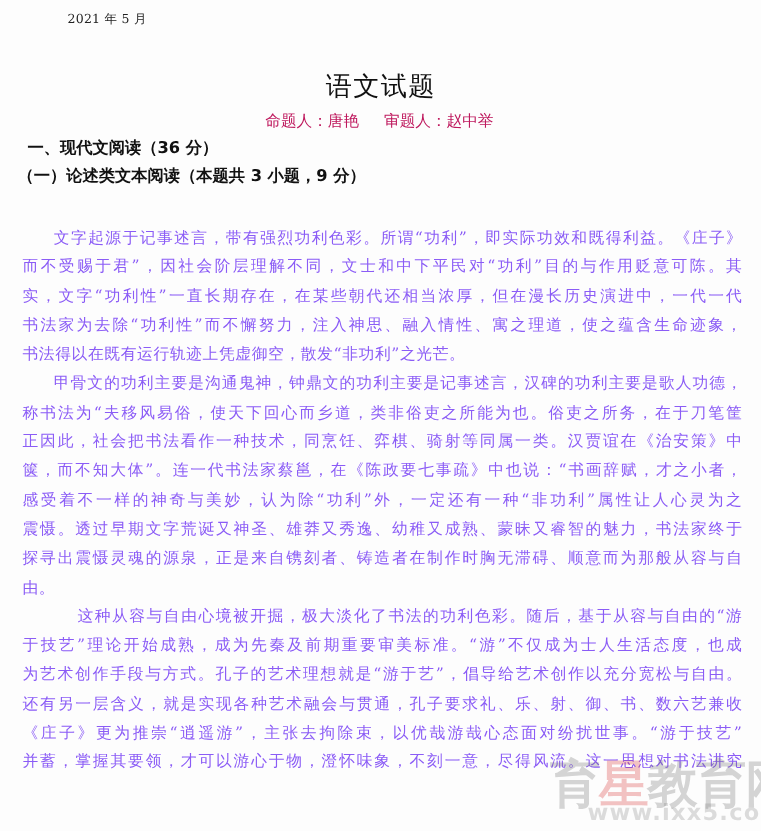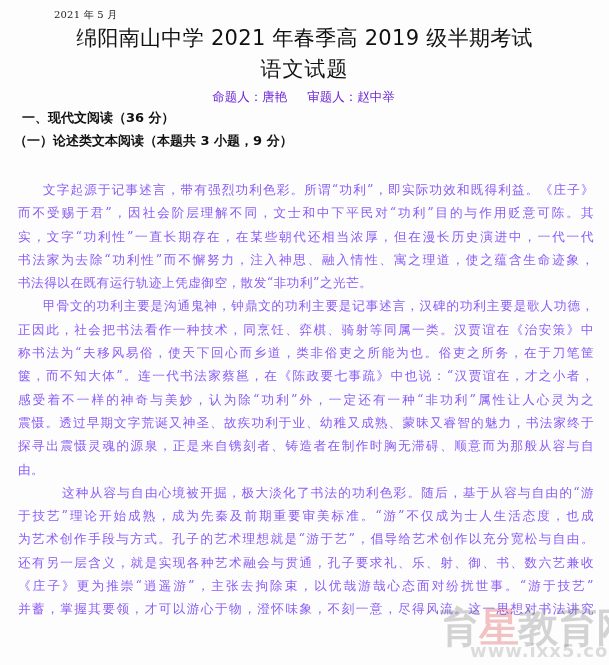--- a/index.html
+++ b/index.html
@@ -54,21 +54,21 @@
     color: #111;
     letter-spacing: 1px;
   }
   .authors {
     position: absolute;
     left: 0;
     width: 607px;
     text-align: center;
     top: 89px;
     font-size: 12.5px;
-    color: #6d28d9;
+    color: #be185d;
     white-space: nowrap;
   }
   .authors .gap { display: inline-block; width: 20px; }
   .section {
     position: absolute;
     left: 22px;
     top: 109px;
     font-family: "DejaVu Sans", "Liberation Sans", sans-serif;
     font-size: 13px;
     font-weight: bold;
@@ -144,45 +144,44 @@
     letter-spacing: 1px;
   }
 </style>
 </head>
 <body>
 
 <div class="page">
 
   <div class="date">2021 年 5 月</div>
 
-  <div class="title">绵阳南山中学 2021 年春季高 2019 级半期考试</div>
 
   <div class="subtitle">语文试题</div>
 
   <div class="authors">
     <span>命题人：唐艳</span><span class="gap"></span><span>审题人：赵中举</span>
   </div>
 
   <div class="section">一、现代文阅读（36 分）</div>
 
   <div class="subsection">（一）论述类文本阅读（本题共 3 小题，9 分）</div>
 
 
   <div class="body">
     <div class="line indent">文字起源于记事述言，带有强烈功利色彩。所谓“功利”，即实际功效和既得利益。《庄子》</div>
     <div class="line">而不受赐于君”，因社会阶层理解不同，文士和中下平民对“功利”目的与作用贬意可陈。其</div>
     <div class="line">实，文字“功利性”一直长期存在，在某些朝代还相当浓厚，但在漫长历史演进中，一代一代</div>
     <div class="line">书法家为去除“功利性”而不懈努力，注入神思、融入情性、寓之理道，使之蕴含生命迹象，</div>
     <div class="line last">书法得以在既有运行轨迹上凭虚御空，散发“非功利”之光芒。</div>
     <div class="line indent">甲骨文的功利主要是沟通鬼神，钟鼎文的功利主要是记事述言，汉碑的功利主要是歌人功德，</div>
+    <div class="line">称书法为“夫移风易俗，使天下回心而乡道，类非俗吏之所能为也。俗吏之所务，在于刀笔筐</div>
     <div class="line">正因此，社会把书法看作一种技术，同烹饪、弈棋、骑射等同属一类。汉贾谊在《治安策》中</div>
-    <div class="line">称书法为“夫移风易俗，使天下回心而乡道，类非俗吏之所能为也。俗吏之所务，在于刀笔筐</div>
-    <div class="line">箧，而不知大体”。连一代书法家蔡邕，在《陈政要七事疏》中也说：“汉贾谊在，才之小者，</div>
+    <div class="line">箧，而不知大体”。连一代书法家蔡邕，在《陈政要七事疏》中也说：“书画辞赋，才之小者，</div>
     <div class="line">感受着不一样的神奇与美妙，认为除“功利”外，一定还有一种“非功利”属性让人心灵为之</div>
-    <div class="line">震慑。透过早期文字荒诞又神圣、故疾功利于业、幼稚又成熟、蒙昧又睿智的魅力，书法家终于</div>
+    <div class="line">震慑。透过早期文字荒诞又神圣、雄莽又秀逸、幼稚又成熟、蒙昧又睿智的魅力，书法家终于</div>
     <div class="line">探寻出震慑灵魂的源泉，正是来自镌刻者、铸造者在制作时胸无滞碍、顺意而为那般从容与自</div>
     <div class="line last">由。</div>
     <div class="line indent2">这种从容与自由心境被开掘，极大淡化了书法的功利色彩。随后，基于从容与自由的“游</div>
     <div class="line">于技艺”理论开始成熟，成为先秦及前期重要审美标准。“游”不仅成为士人生活态度，也成</div>
     <div class="line">为艺术创作手段与方式。孔子的艺术理想就是“游于艺”，倡导给艺术创作以充分宽松与自由。</div>
     <div class="line">还有另一层含义，就是实现各种艺术融会与贯通，孔子要求礼、乐、射、御、书、数六艺兼收</div>
     <div class="line">《庄子》更为推崇“逍遥游”，主张去拘除束，以优哉游哉心态面对纷扰世事。“游于技艺”</div>
     <div class="line">并蓄，掌握其要领，才可以游心于物，澄怀味象，不刻一意，尽得风流。这一思想对书法讲究</div>
 
   </div>

